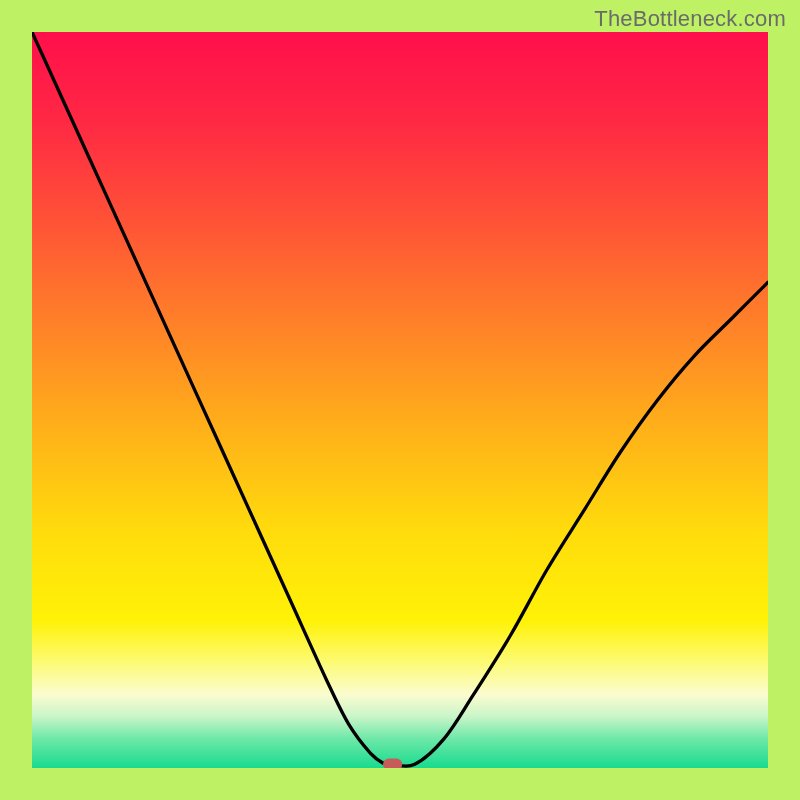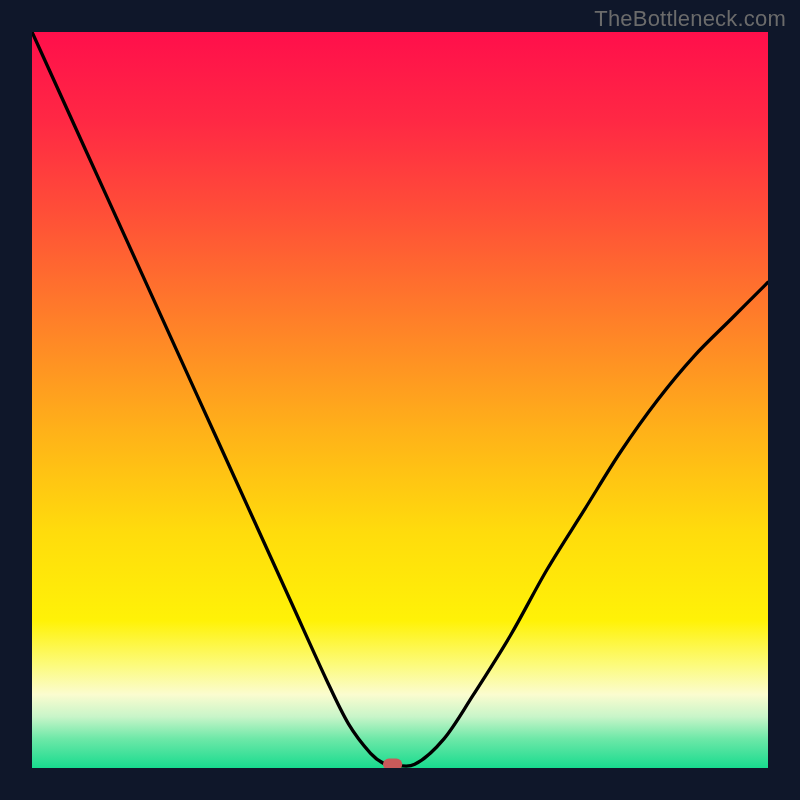--- a/index.html
+++ b/index.html
@@ -8,21 +8,21 @@
     width: 800px;
     height: 800px;
     background: #000;
     overflow: hidden;
     font-family: Arial, Helvetica, sans-serif;
   }
   .frame {
     position: relative;
     width: 800px;
     height: 800px;
-    background: #0f172a;
+    background: #bef264;
   }
   .watermark {
     position: absolute;
     top: 6px;
     right: 14px;
     color: #6b6b6b;
     font-size: 22px;
     font-weight: 500;
     letter-spacing: 0.2px;
     z-index: 30;

